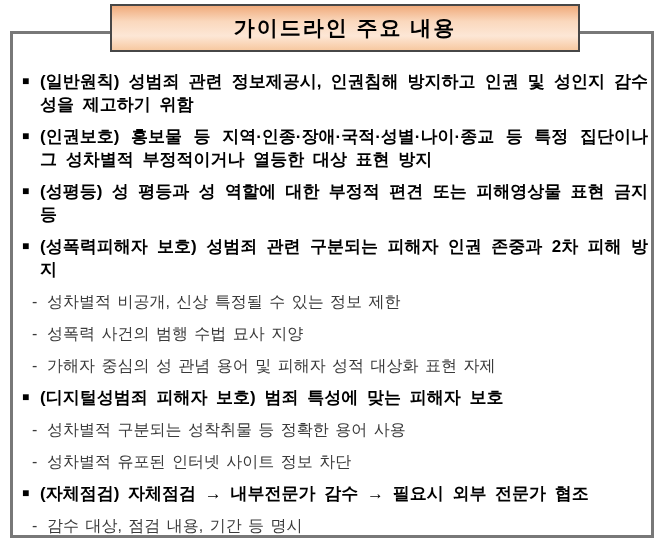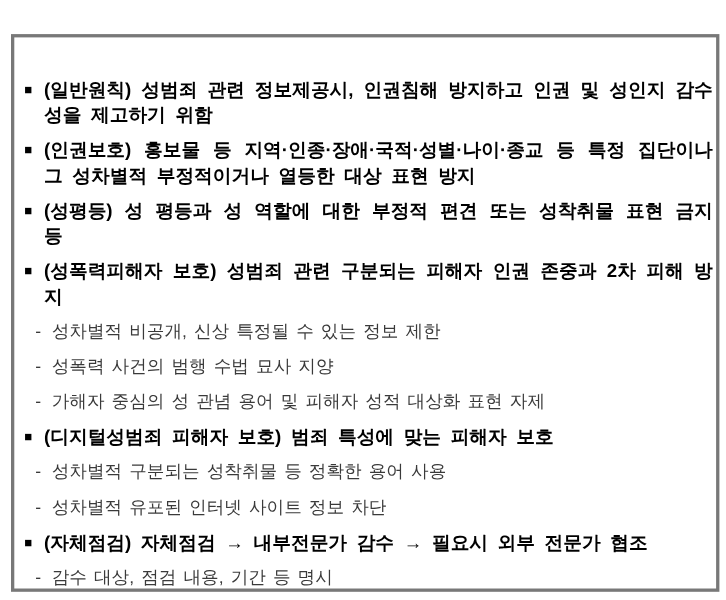--- a/index.html
+++ b/index.html
@@ -92,36 +92,39 @@
     word-spacing: 2px;
   }
 </style>
 </head>
 <body>
 
 <div class="canvas">
 
   <div class="outer-box"></div>
 
+  <div class="title-box">
+    <span class="title-text">가이드라인 주요 내용</span>
+  </div>
 
   <div class="content">
 
     <div class="item main">
       <span class="bullet">■</span>
       <span class="text">(일반원칙) 성범죄 관련 정보제공시, 인권침해 방지하고 인권 및 성인지 감수성을 제고하기 위함</span>
     </div>
 
     <div class="item main">
       <span class="bullet">■</span>
       <span class="text">(인권보호) 홍보물 등 지역·인종·장애·국적·성별·나이·종교 등 특정 집단이나 그 성차별적 부정적이거나 열등한 대상 표현 방지</span>
     </div>
 
     <div class="item main">
       <span class="bullet">■</span>
-      <span class="text">(성평등) 성 평등과 성 역할에 대한 부정적 편견 또는 성착취물 표현 금지 등</span>
+      <span class="text">(성평등) 성 평등과 성 역할에 대한 부정적 편견 또는 피해영상물 표현 금지 등</span>
     </div>
 
     <div class="item main">
       <span class="bullet">■</span>
       <span class="text">(성폭력피해자 보호) 성범죄 관련 구분되는 피해자 인권 존중과 2차 피해 방지</span>
     </div>
 
     <div class="item sub">
       <span class="bullet">-</span>
       <span class="text">성차별적 비공개, 신상 특정될 수 있는 정보 제한</span>

